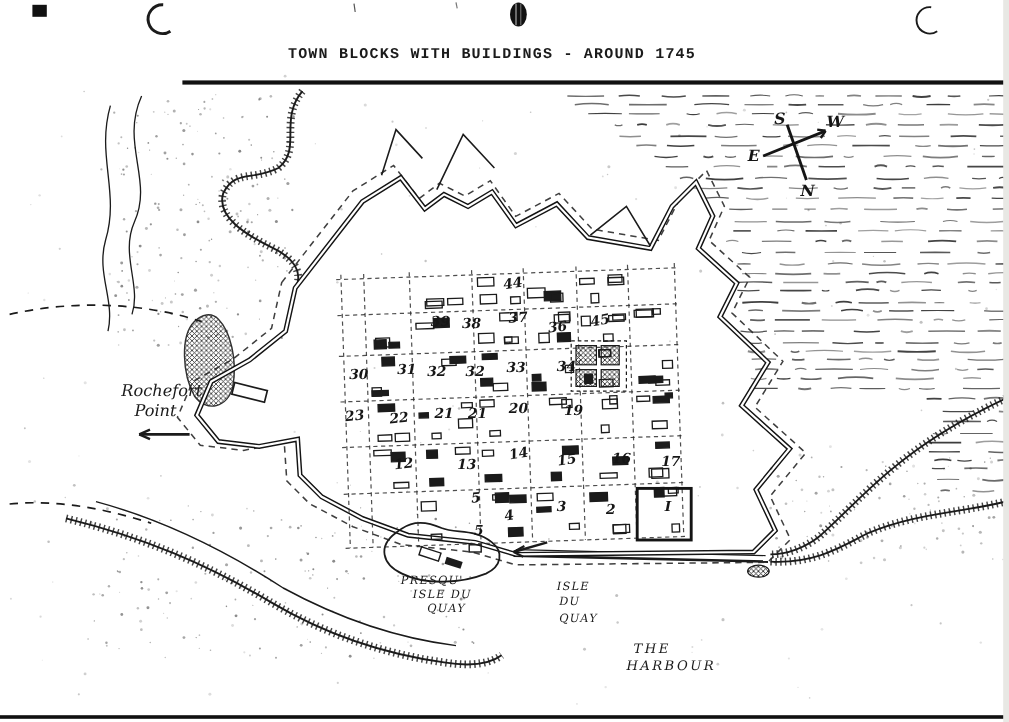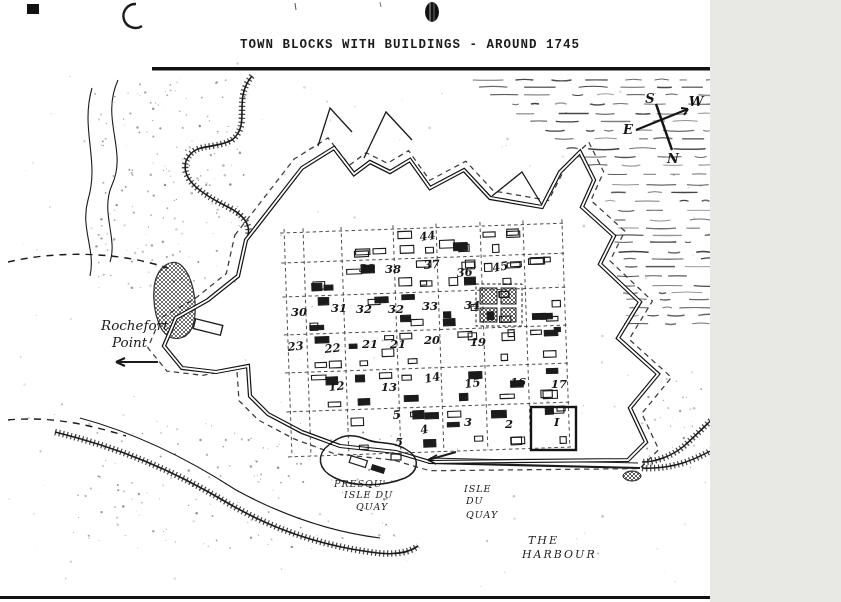--- a/index.html
+++ b/index.html
@@ -1,17 +1,17 @@
 <!DOCTYPE html>
 <html><head>
 <meta charset="utf-8">
 <style>
   html,body{margin:0;padding:0;background:#e8e8e4;}
   .page{
-    position:relative;width:710px;height:602px;background:#ffffff;
+    position:relative;width:836px;height:602px;background:#ffffff;
     overflow:hidden;font-family:"Liberation Sans",sans-serif;
   }
   svg{display:block;}
   .title{
     font-family:"Liberation Mono","DejaVu Sans Mono",monospace;
     font-weight:bold;font-size:12.5px;letter-spacing:1px;fill:#1b1b1b;
   }
   .hand{font-family:"DejaVu Serif","Liberation Serif",serif;font-style:italic;fill:#1b1b1b;}
   .blocknum{font-family:"DejaVu Serif","Liberation Serif",serif;font-style:italic;font-weight:bold;
     font-size:11.5px;fill:#161616;}

